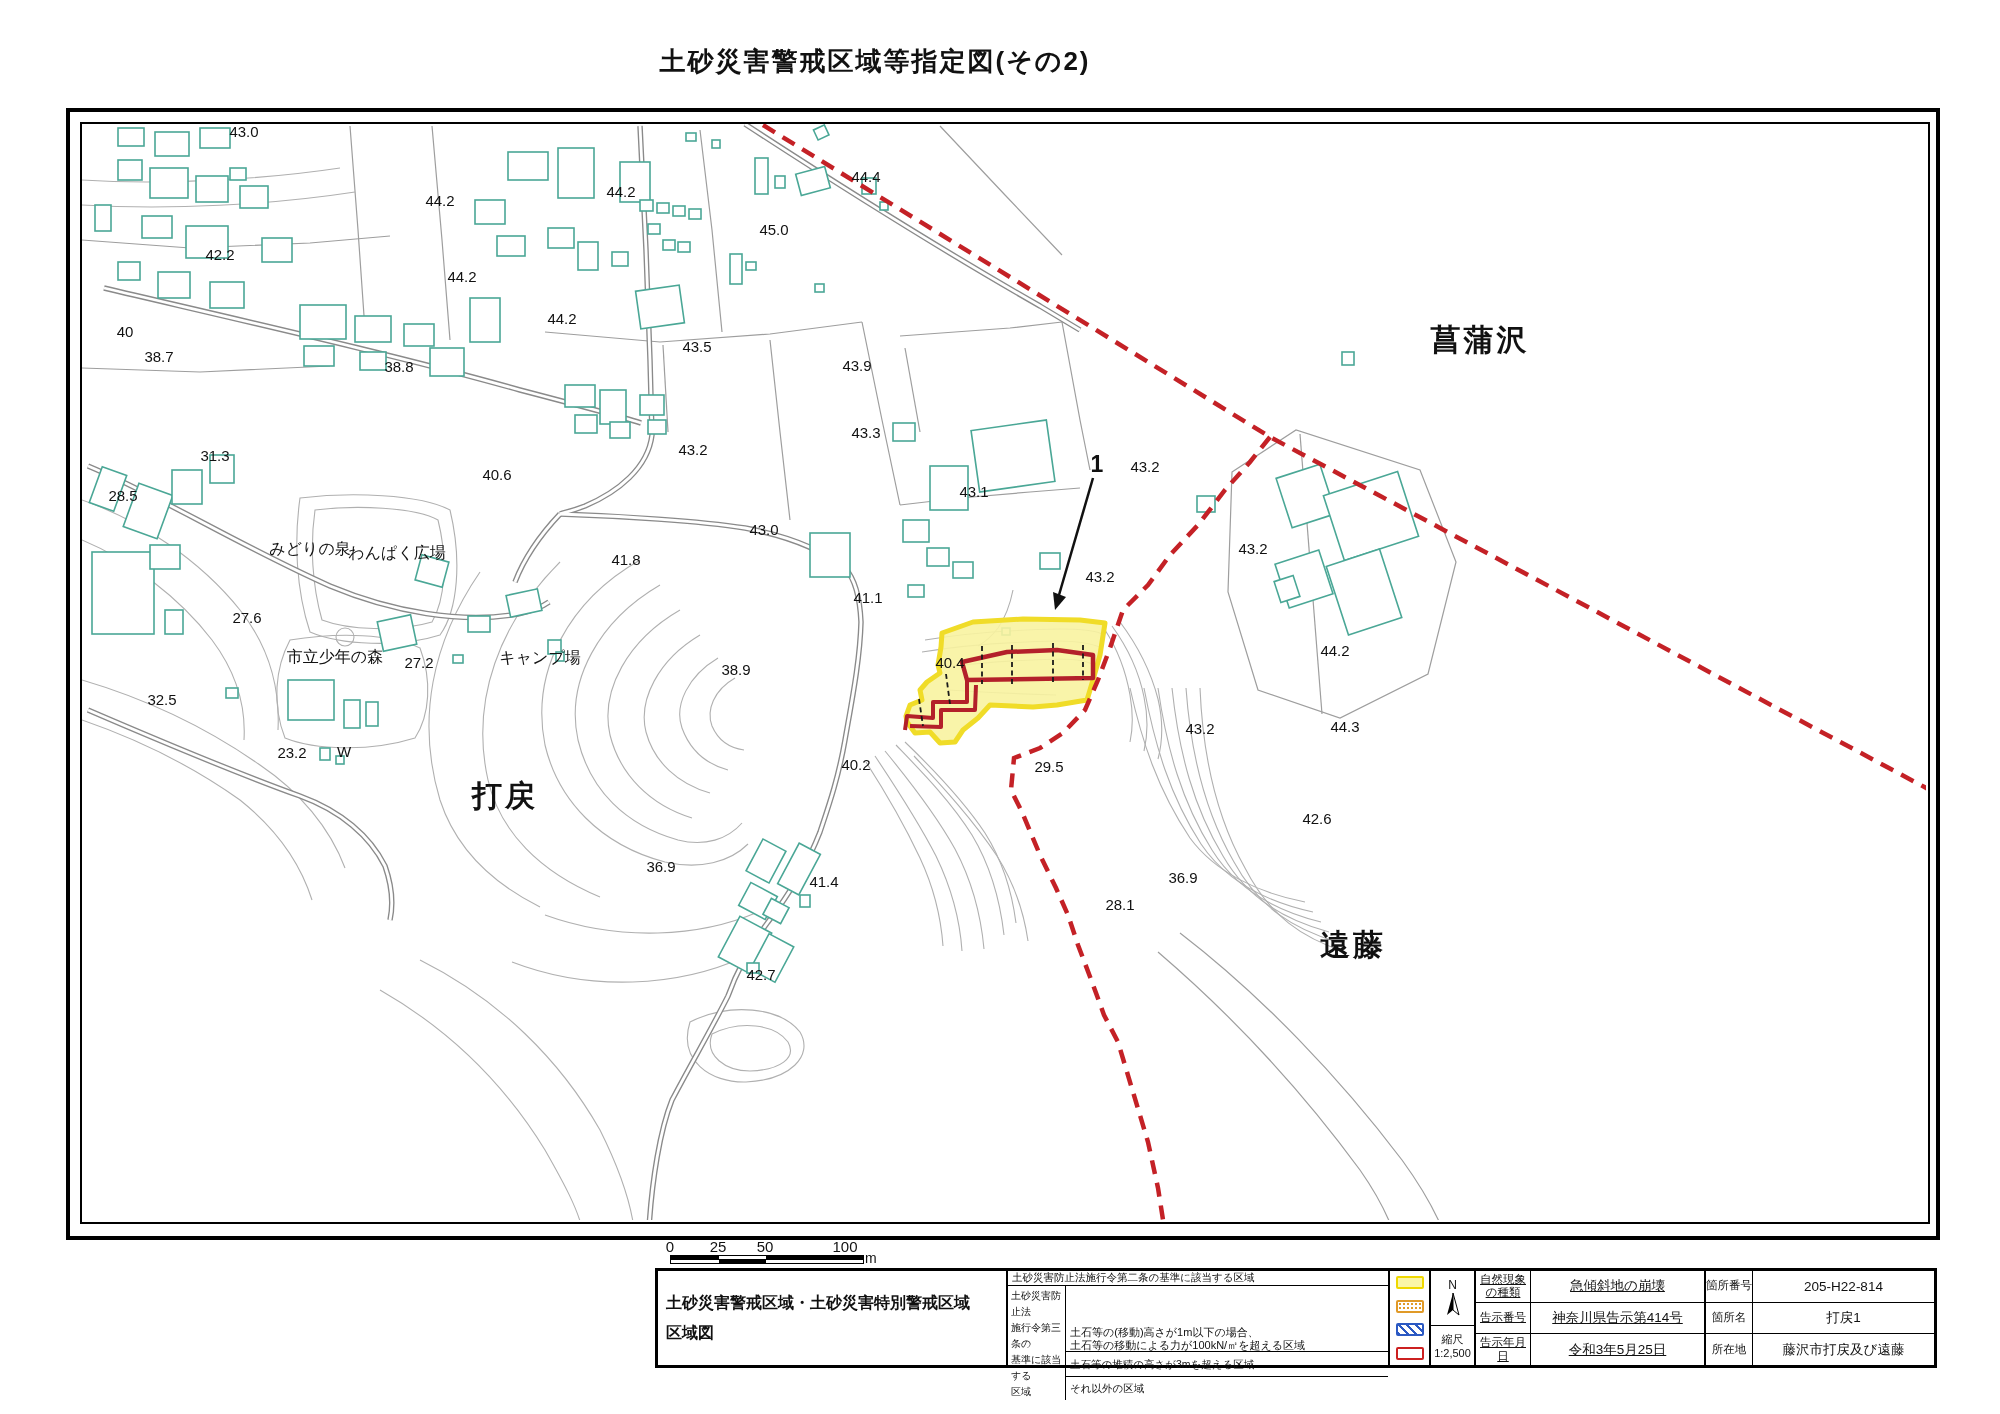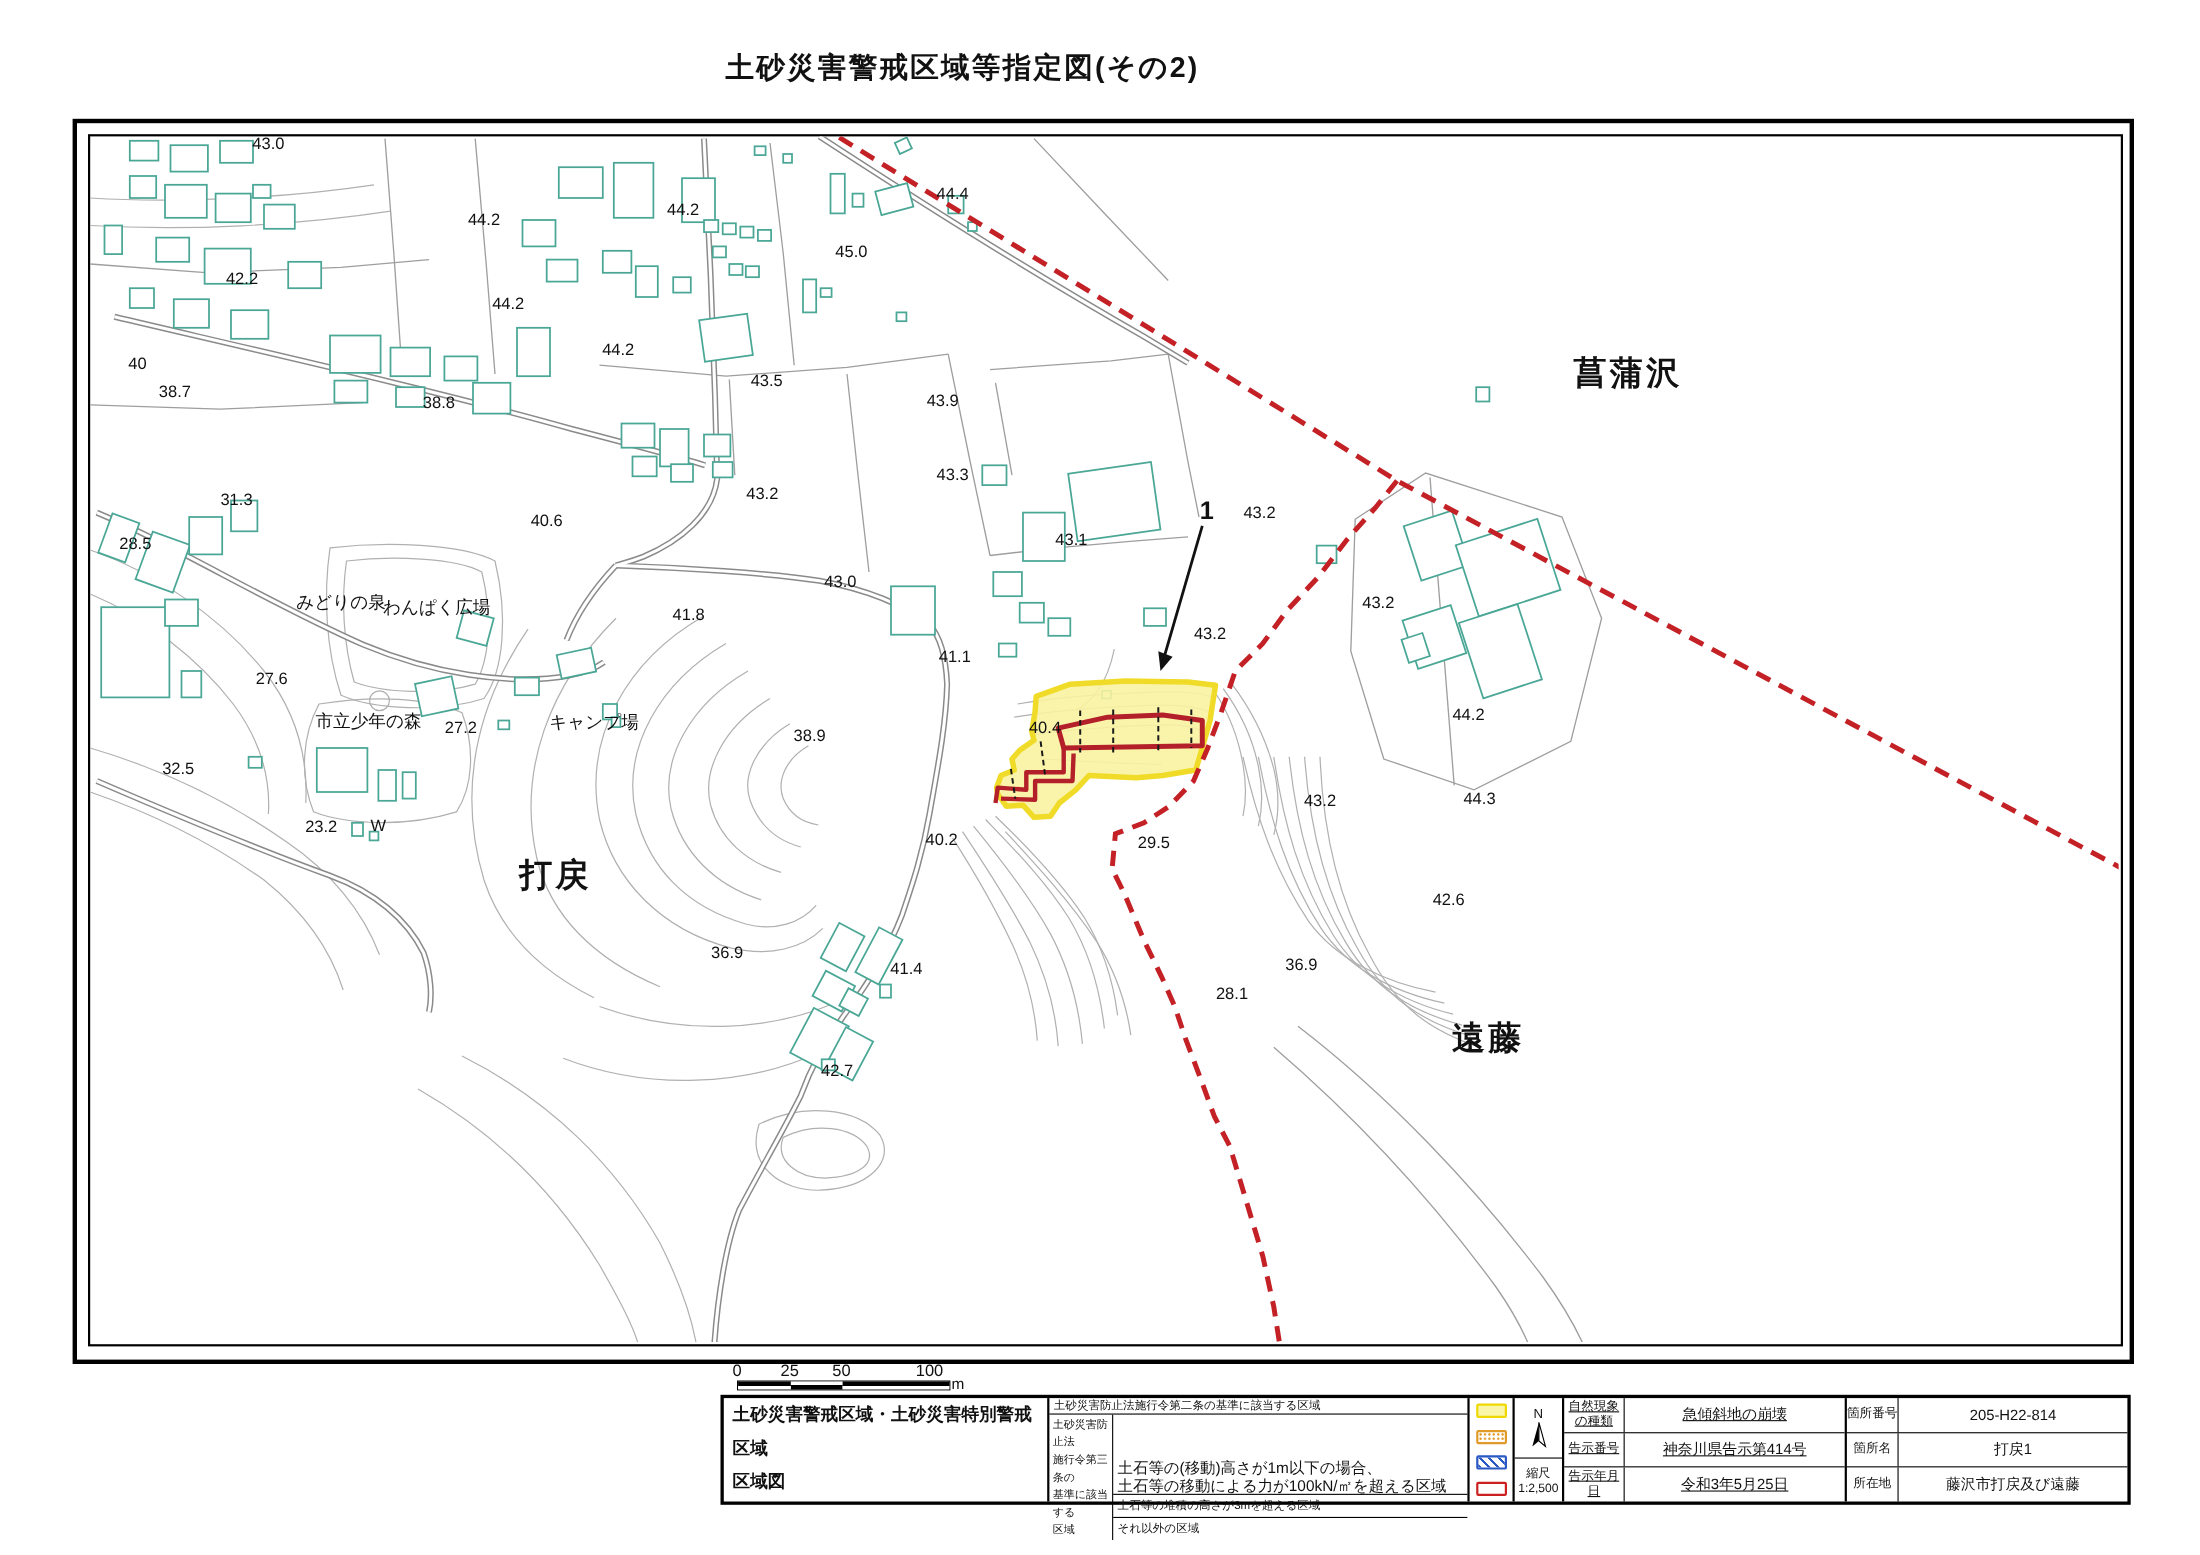--- a/index.html
+++ b/index.html
@@ -32,34 +32,34 @@
   #legend .lg-note{font-size:15px;padding-left:16px;line-height:1.3;}
   .lg-row{display:flex;align-items:center;padding-left:18px;margin-top:11px;}
   .lg-sample{width:108px;height:0;margin-right:14px;}
   .lg-dashed{border-top:3px dashed #c42126;}
   .lg-solid{border-top:3px solid #c42126;}
   .lg-label{font-size:16px;}
   
   #info{position:absolute;left:655px;top:1268px;width:1282px;height:100px;border:3px solid #000;
         box-sizing:border-box;display:flex;font-size:11px;background:#fff;}
   .cell{box-sizing:border-box;border-right:2px solid #000;}
-  #cellA{width:296px;display:flex;flex-direction:column;justify-content:center;padding-left:8px;
+  #cellA{width:350px;display:flex;flex-direction:column;justify-content:center;padding-left:8px;
          font-size:16px;font-weight:bold;line-height:1.9;}
   #cellB{width:382px;display:flex;flex-direction:column;}
   .b-row{box-sizing:border-box;border-bottom:1.5px solid #000;flex:1;display:flex;align-items:center;}
   .b-row:last-child{border-bottom:none;}
   #b-r1{padding-left:4px;font-size:10.5px;}
   #b-lower{display:flex;flex:3;}
   #b-label{width:58px;box-sizing:border-box;border-right:1.5px solid #000;font-size:10px;
            line-height:1.6;padding:2px 0 0 3px;}
   #b-vals{flex:1;display:flex;flex-direction:column;}
   .b-val{box-sizing:border-box;border-bottom:1.5px solid #000;flex:1;display:flex;flex-direction:column;
          justify-content:center;padding-left:4px;font-size:10.5px;line-height:1.15;}
   .b-val:last-child{border-bottom:none;}
-  .b-small{font-size:14px;margin-top:40px;}
+  .b-small{font-size:11px;margin-top:40px;}
   #cellC{width:41px;display:flex;flex-direction:column;}
   .sw-cell{flex:1;display:flex;align-items:center;justify-content:center;}
   .swatch{width:28px;height:13px;border-radius:2px;box-sizing:border-box;}
   .sw-yellow{background:#faf6a8;border:2.5px solid #efd800;}
   .sw-orange{border:2.5px solid #e09a28;background-image:radial-gradient(#e09a28 1px,transparent 1.2px);
              background-size:4px 4px;background-color:#fff;}
   .sw-blue{border:2.5px solid #2b59c3;background:repeating-linear-gradient(45deg,#2b59c3 0 2px,#fff 2px 6px);}
   .sw-red{background:#fff;border:2.5px solid #cc2020;}
   #cellD{width:45px;display:flex;flex-direction:column;align-items:center;}
   #d-top{height:55px;width:100%;box-sizing:border-box;border-bottom:1.5px solid #000;

